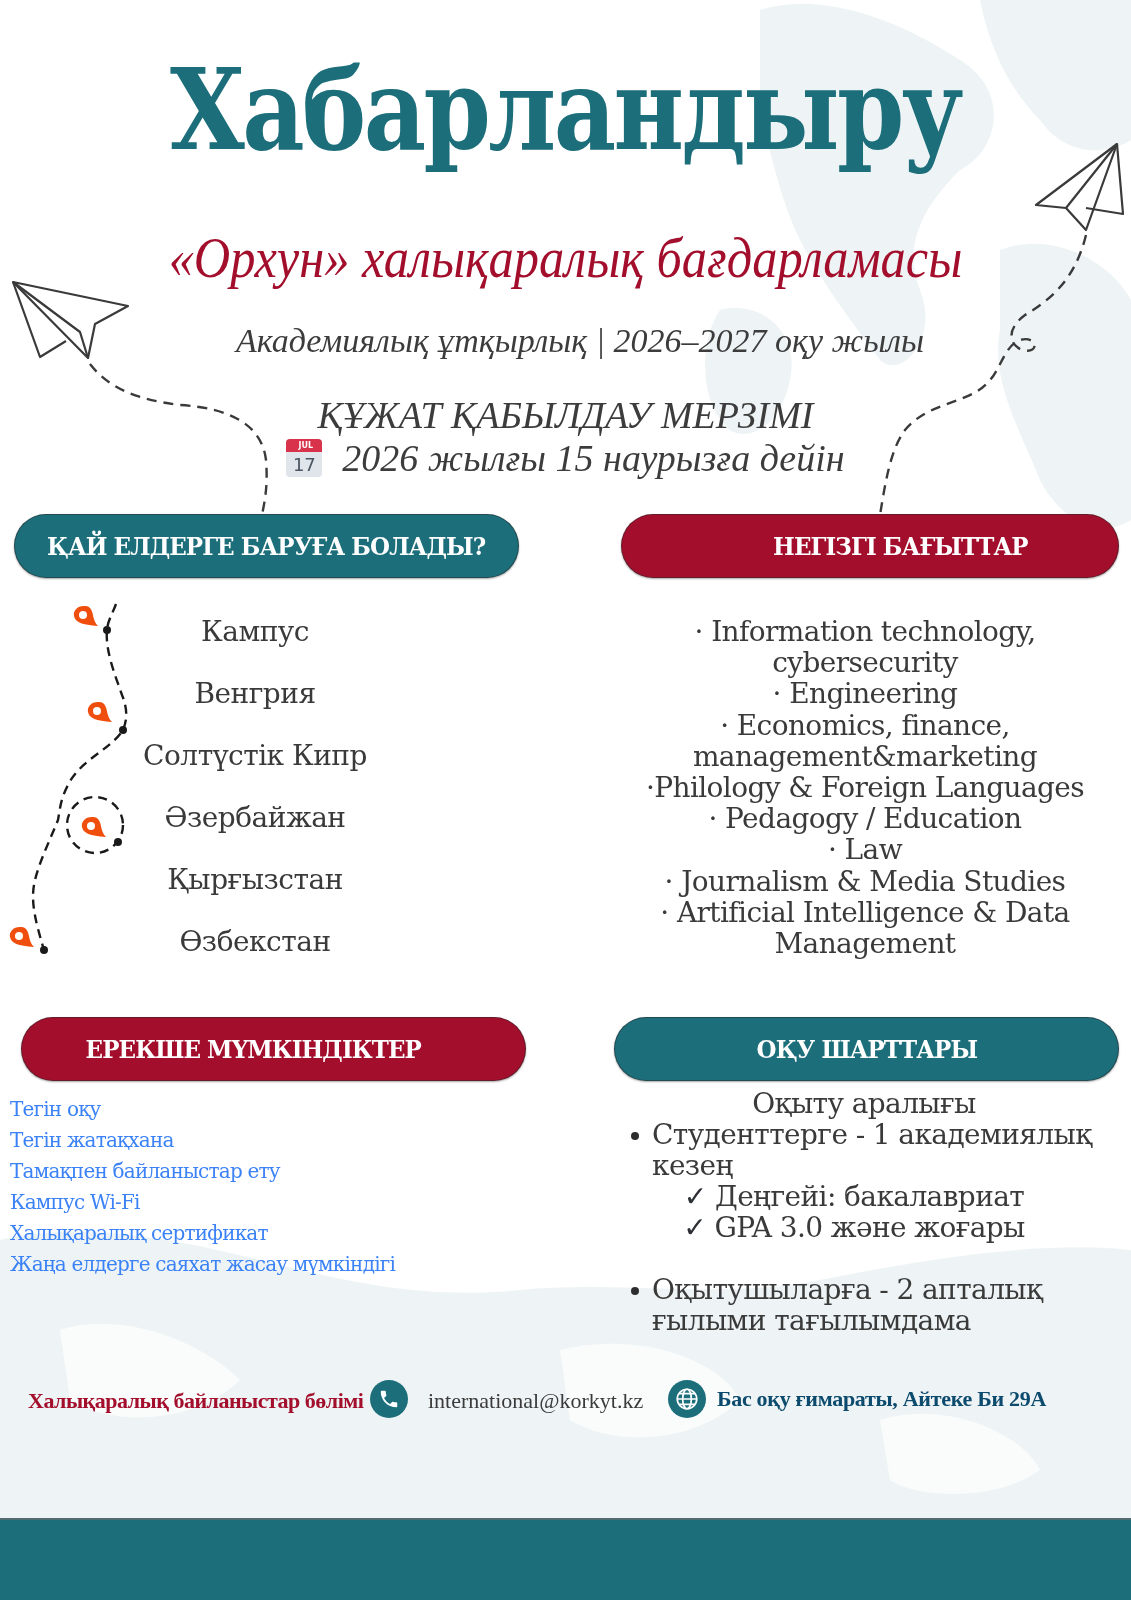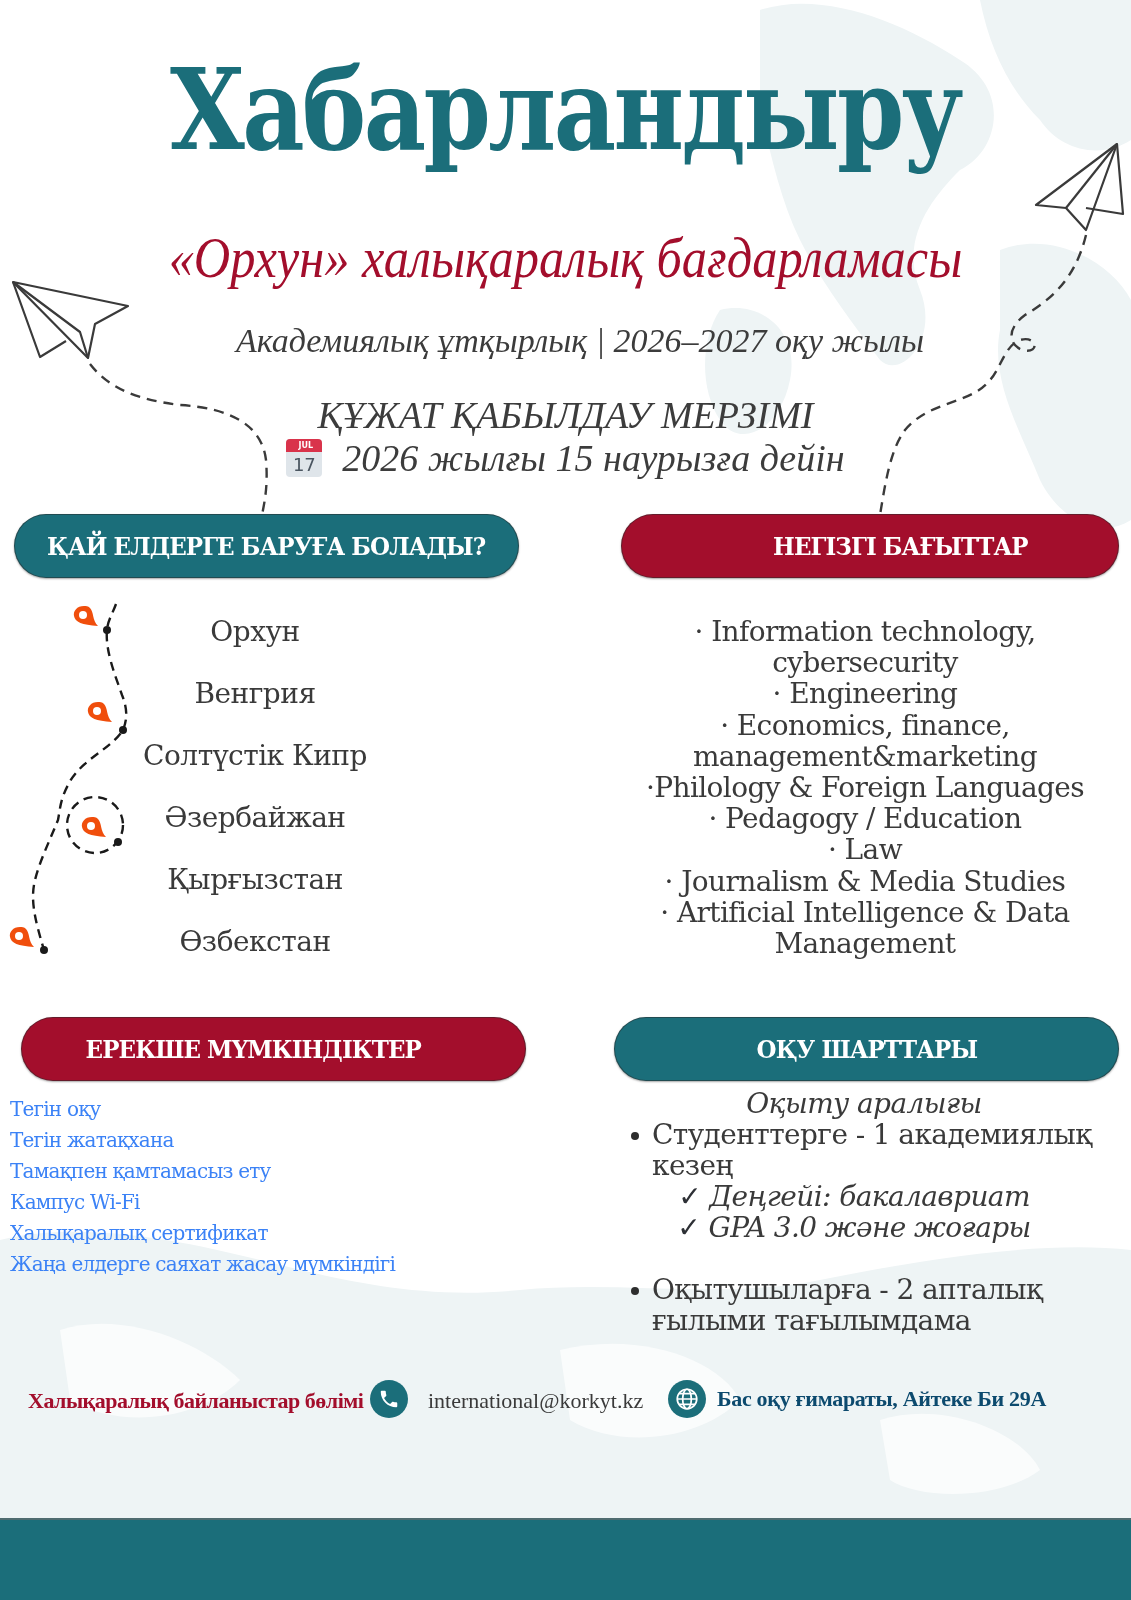--- a/index.html
+++ b/index.html
@@ -82,21 +82,21 @@
   .features {
     position: absolute; z-index: 2; left: 10px; width: 565px; top: 1094px;
     font-family: "DejaVu Serif", serif; font-size: 20px;
     line-height: 31px; color: #3b82f6; letter-spacing: -0.8px;
   }
   .terms {
     position: absolute; z-index: 2; left: 612px; width: 504px; top: 1088px;
     font-family: "DejaVu Serif", serif; font-size: 28px; line-height: 31px;
     color: #3a3a3a; letter-spacing: -0.6px;
   }
-  .terms .center { text-align: center; font-style: italic; }
+  .terms .center { text-align: center; }
   .terms .bullet-row { position: relative; text-align: left; padding-left: 40px; }
   .terms .bullet-dot {
     position: absolute; left: 19px; top: 13px; width: 8px; height: 8px;
     border-radius: 50%; background: #2d2d2d;
   }
   .terms .check { font-family: "DejaVu Sans", sans-serif; font-weight: bold; color: #2d3035; }
 
   .footer-row { position: absolute; z-index: 2; top: 1380px; left: 0; width: 1131px; height: 44px; }
   .dept {
     position: absolute; left: 28px; top: 8px;
@@ -202,21 +202,21 @@
   </svg>
 <svg class="deco" style="left:80px;top:815px" width="30" height="24" viewBox="0 0 30 24">
     <path d="M12 2 C5 2 1 7 2 12 C3 18 10 21 26 22 C20 16 22 8 18 4 C16 2 14 2 12 2 Z" fill="#f04e0c"></path>
     <circle cx="11" cy="11" r="4" fill="#fff"></circle>
   </svg>
 <svg class="deco" style="left:8px;top:925px" width="30" height="24" viewBox="0 0 30 24">
     <path d="M12 2 C5 2 1 7 2 12 C3 18 10 21 26 22 C20 16 22 8 18 4 C16 2 14 2 12 2 Z" fill="#f04e0c"></path>
     <circle cx="11" cy="11" r="4" fill="#fff"></circle>
   </svg>
 
-<div class="country" style="top:615px">Орхун</div>
+<div class="country" style="top:615px">Кампус</div>
 <div class="country" style="top:677px">Венгрия</div>
 <div class="country" style="top:739px">Солтүстік Кипр</div>
 <div class="country" style="top:801px">Әзербайжан</div>
 <div class="country" style="top:863px">Қырғызстан</div>
 <div class="country" style="top:925px">Өзбекстан</div>
 
 <div class="directions">
   <div>· Information technology,</div>
   <div>cybersecurity</div>
   <div>· Engineering</div>
@@ -226,21 +226,21 @@
   <div>· Pedagogy / Education</div>
   <div>· Law</div>
   <div>· Journalism &amp; Media Studies</div>
   <div>· Artificial Intelligence &amp; Data</div>
   <div>Management</div>
 </div>
 
 <div class="features">
   <div>Тегін оқу</div>
   <div>Тегін жатақхана</div>
-  <div>Тамақпен қамтамасыз ету</div>
+  <div>Тамақпен байланыстар ету</div>
   <div>Кампус Wi-Fi</div>
   <div>Халықаралық сертификат</div>
   <div>Жаңа елдерге саяхат жасау мүмкіндігі</div>
 </div>
 
 <div class="terms">
   <div class="center">Оқыту аралығы</div>
   <div class="bullet-row">
     <span class="bullet-dot"></span>
     <div>Студенттерге - 1 академиялық</div>

